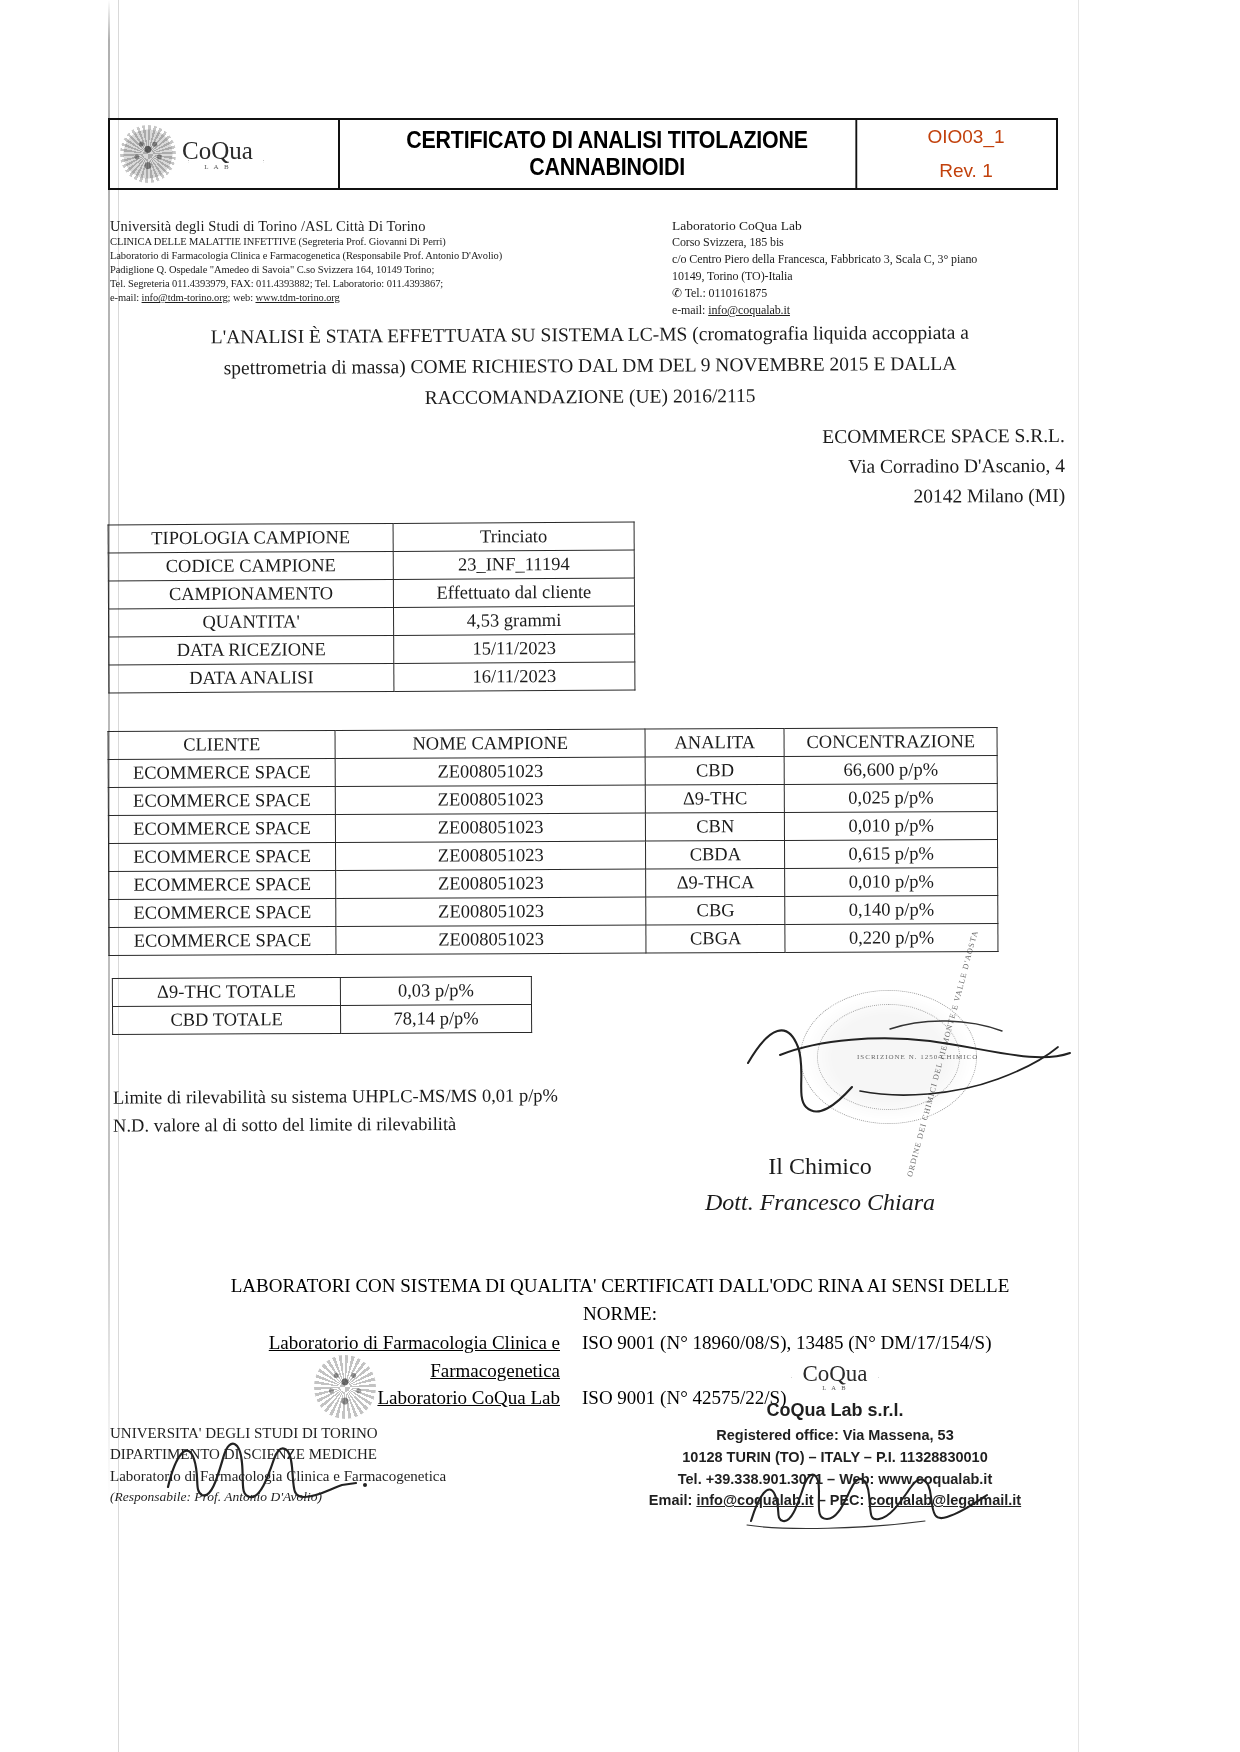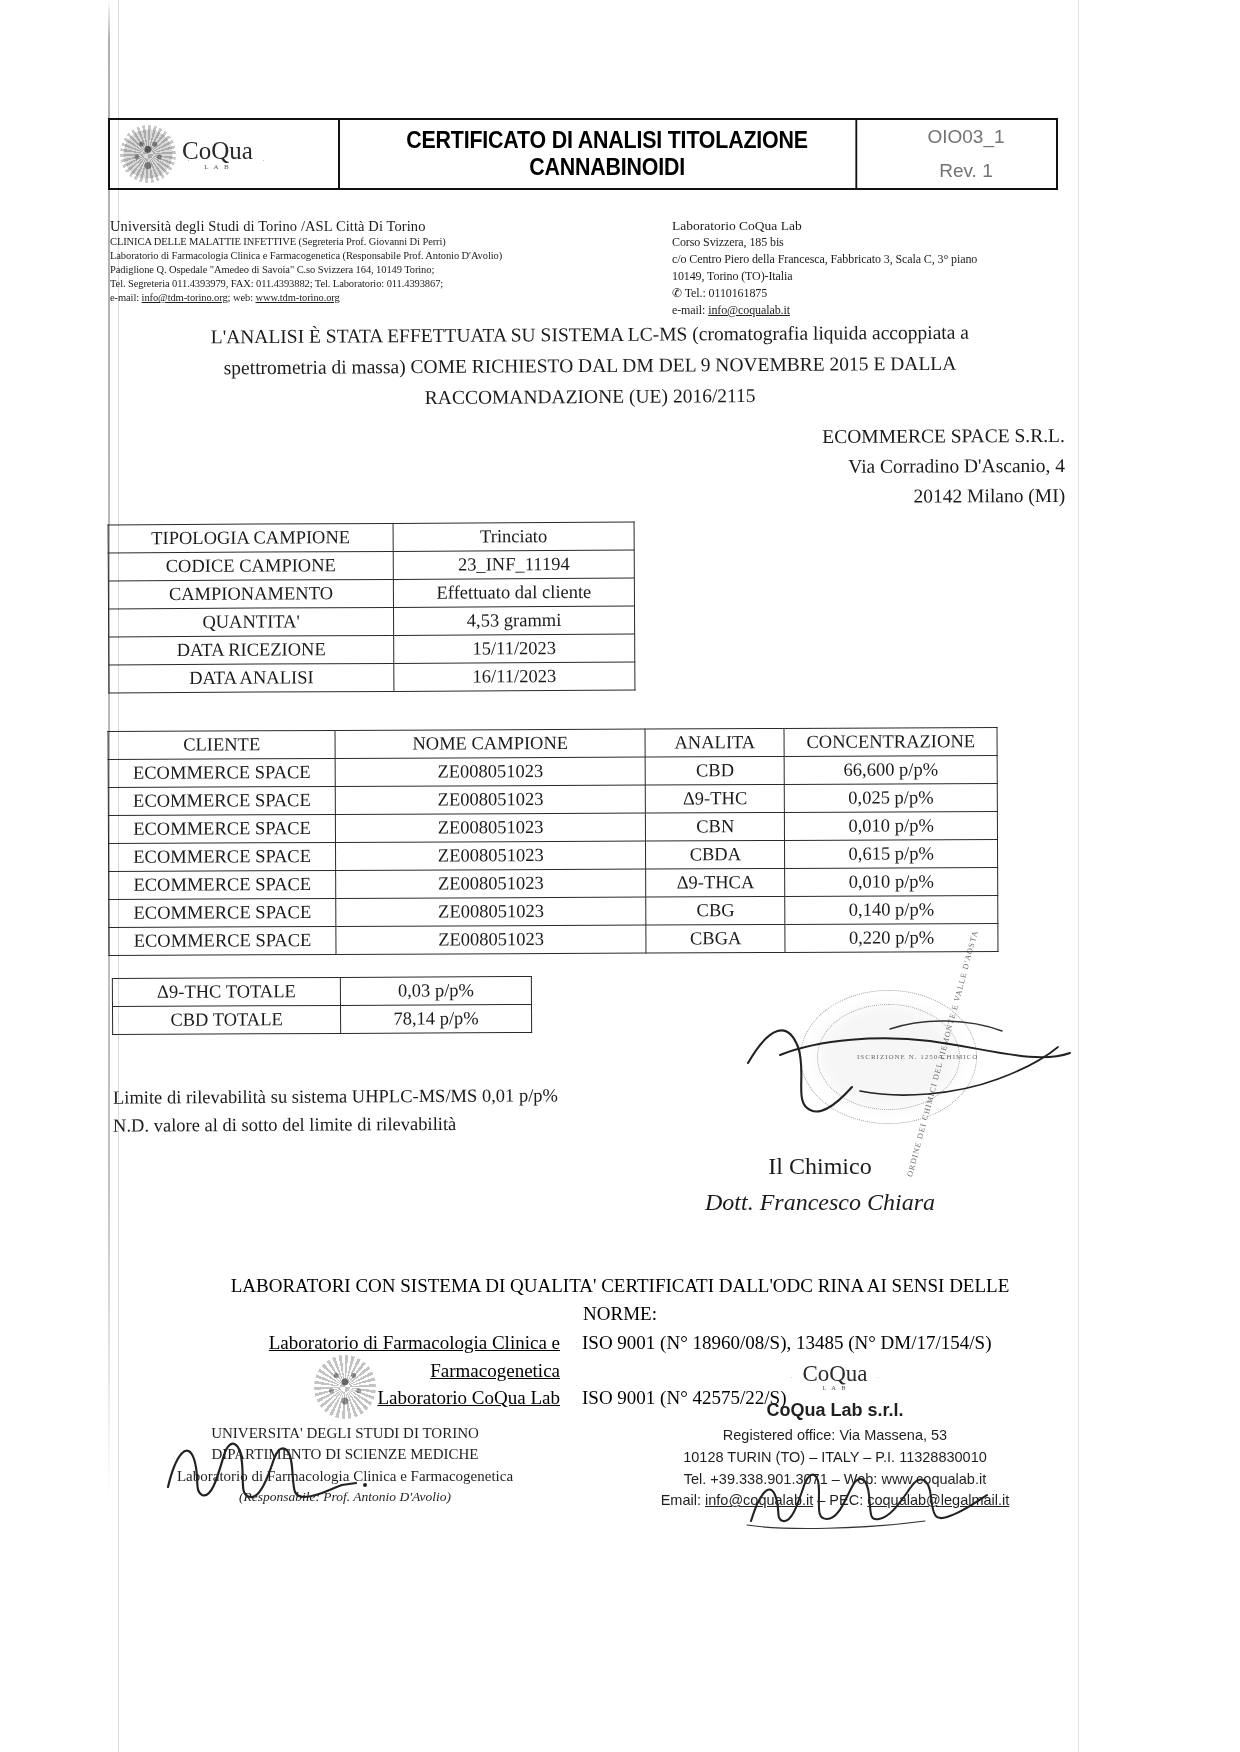--- a/index.html
+++ b/index.html
@@ -101,21 +101,21 @@
     color: #000;
     transform: scaleX(0.93);
   }
   .hdr-rev {
     width: 180px;
     display: flex; flex-direction: column;
     align-items: center; justify-content: center;
     gap: 12px;
     font-family: "Liberation Sans", sans-serif;
     font-size: 19px;
-    color: #737373;
+    color: #c2410c;
   }
 
   
   .addr-left {
     position: absolute; left: 110px; top: 218px; width: 560px;
     color: #1c1c1c;
   }
   .addr-right {
     position: absolute; left: 672px; top: 218px; width: 400px;
     color: #1c1c1c;
@@ -246,21 +246,21 @@
     position: absolute; left: 200px; top: 1272px; width: 840px;
     font-size: 19px; line-height: 1.45; color: #000000;
   }
   .cert-norms .row { display: flex; }
   .cert-norms .lbl { width: 360px; text-align: right; padding-right: 22px; }
   .cert-norms .val { flex: 1; }
   .cert-head { text-align: center; margin-bottom: 2px; }
 
   .foot-left {
     position: absolute; left: 110px; top: 1355px; width: 470px;
-    text-align: center; color: #1f1f1f;
+    text-align: left; color: #1f1f1f;
   }
   .foot-left .l { font-size: 15px; line-height: 1.42; }
   .foot-left .resp { font-style: italic; font-size: 13.5px; }
   .crest-small {
     width: 62px; height: 64px; margin: 0 auto 4px;
     border-radius: 50%;
     background:
       radial-gradient(circle at 50% 42%, rgba(0,0,0,0.8) 0 3px, transparent 4px),
       radial-gradient(circle at 36% 32%, rgba(0,0,0,0.6) 0 2px, transparent 3px),
       radial-gradient(circle at 64% 32%, rgba(0,0,0,0.6) 0 2px, transparent 3px),
@@ -273,21 +273,21 @@
   .foot-right {
     position: absolute; left: 600px; top: 1352px; width: 470px;
     text-align: center; color: #1f1f1f;
   }
   .foot-right .brand {
     font-family: "Liberation Sans", sans-serif;
     font-weight: bold; font-size: 18px; margin-bottom: 4px;
   }
   .foot-right .l {
     font-family: "Liberation Sans", sans-serif;
-    font-size: 14.5px; line-height: 1.5;
+    font-size: 14.5px; line-height: 1.5; font-weight: bold;
   }
   .coqua-foot {
     display: flex; flex-direction: column; align-items: center;
     position: relative; height: 48px; justify-content: center;
   }
   .coqua-foot .hex {
     position: absolute; left: 50%; top: 0; transform: translateX(-50%);
     width: 86px; height: 48px;
     border: 1px dotted #888;
     clip-path: polygon(22% 2%, 78% 2%, 100% 50%, 78% 98%, 22% 98%, 0% 50%);

